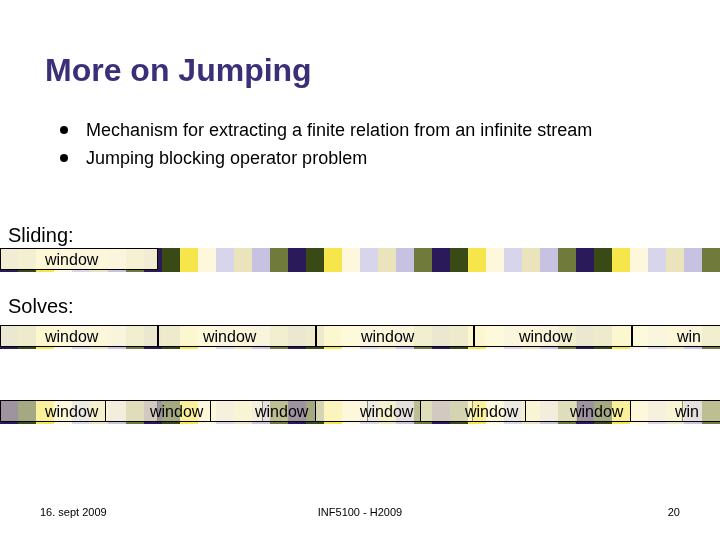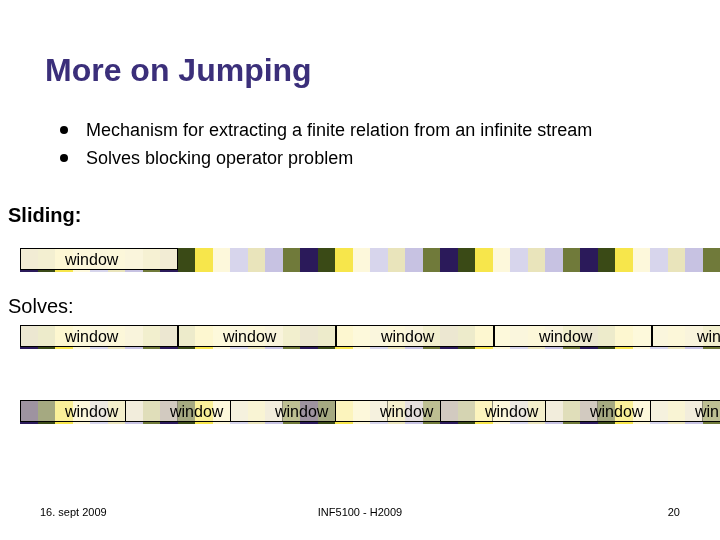--- a/index.html
+++ b/index.html
@@ -71,21 +71,20 @@
     font-size: 16px;
     color: #000;
     top: 2px;
     white-space: nowrap;
   }
   .band-wrap {
     position: absolute;
     left: 0;
     right: 0;
     height: 20px;
-    margin-left: 20px;
   }
   .attribution {
     position: absolute;
     right: 40px;
     font-size: 14px;
     color: #000;
   }
   .footer {
     position: absolute;
     bottom: 14px;
@@ -106,25 +105,25 @@
 
   <div class="title">More on Jumping</div>
 
   <div class="bullets">
     <div class="bullet">
       <span class="dot"></span>
       <span>Mechanism for extracting a finite relation from an infinite stream</span>
     </div>
     <div class="bullet">
       <span class="dot"></span>
-      <span>Solves blocking operator problem</span>
+      <span>Jumping blocking operator problem</span>
     </div>
   </div>
 
-  <div class="section" style="top:204px;font-weight:bold;">Sliding:</div>
+  <div class="section" style="top:224px;">Sliding:</div>
   <div class="band-wrap" style="top:248px;">
     <div class="band" id="band-sliding">
         <div class="stripe full" style="background: rgb(43, 26, 90);"></div>
         <div class="stripe full" style="background: rgb(58, 74, 22);"></div>
         <div class="stripe full" style="background: rgb(247, 230, 75);"></div>
         <div class="stripe full" style="background: rgb(253, 248, 219);"></div>
         <div class="stripe full" style="background: rgb(215, 213, 236);"></div>
         <div class="stripe full" style="background: rgb(233, 228, 187);"></div>
         <div class="stripe full" style="background: rgb(199, 194, 226);"></div>
         <div class="stripe full" style="background: rgb(112, 122, 58);"></div>

